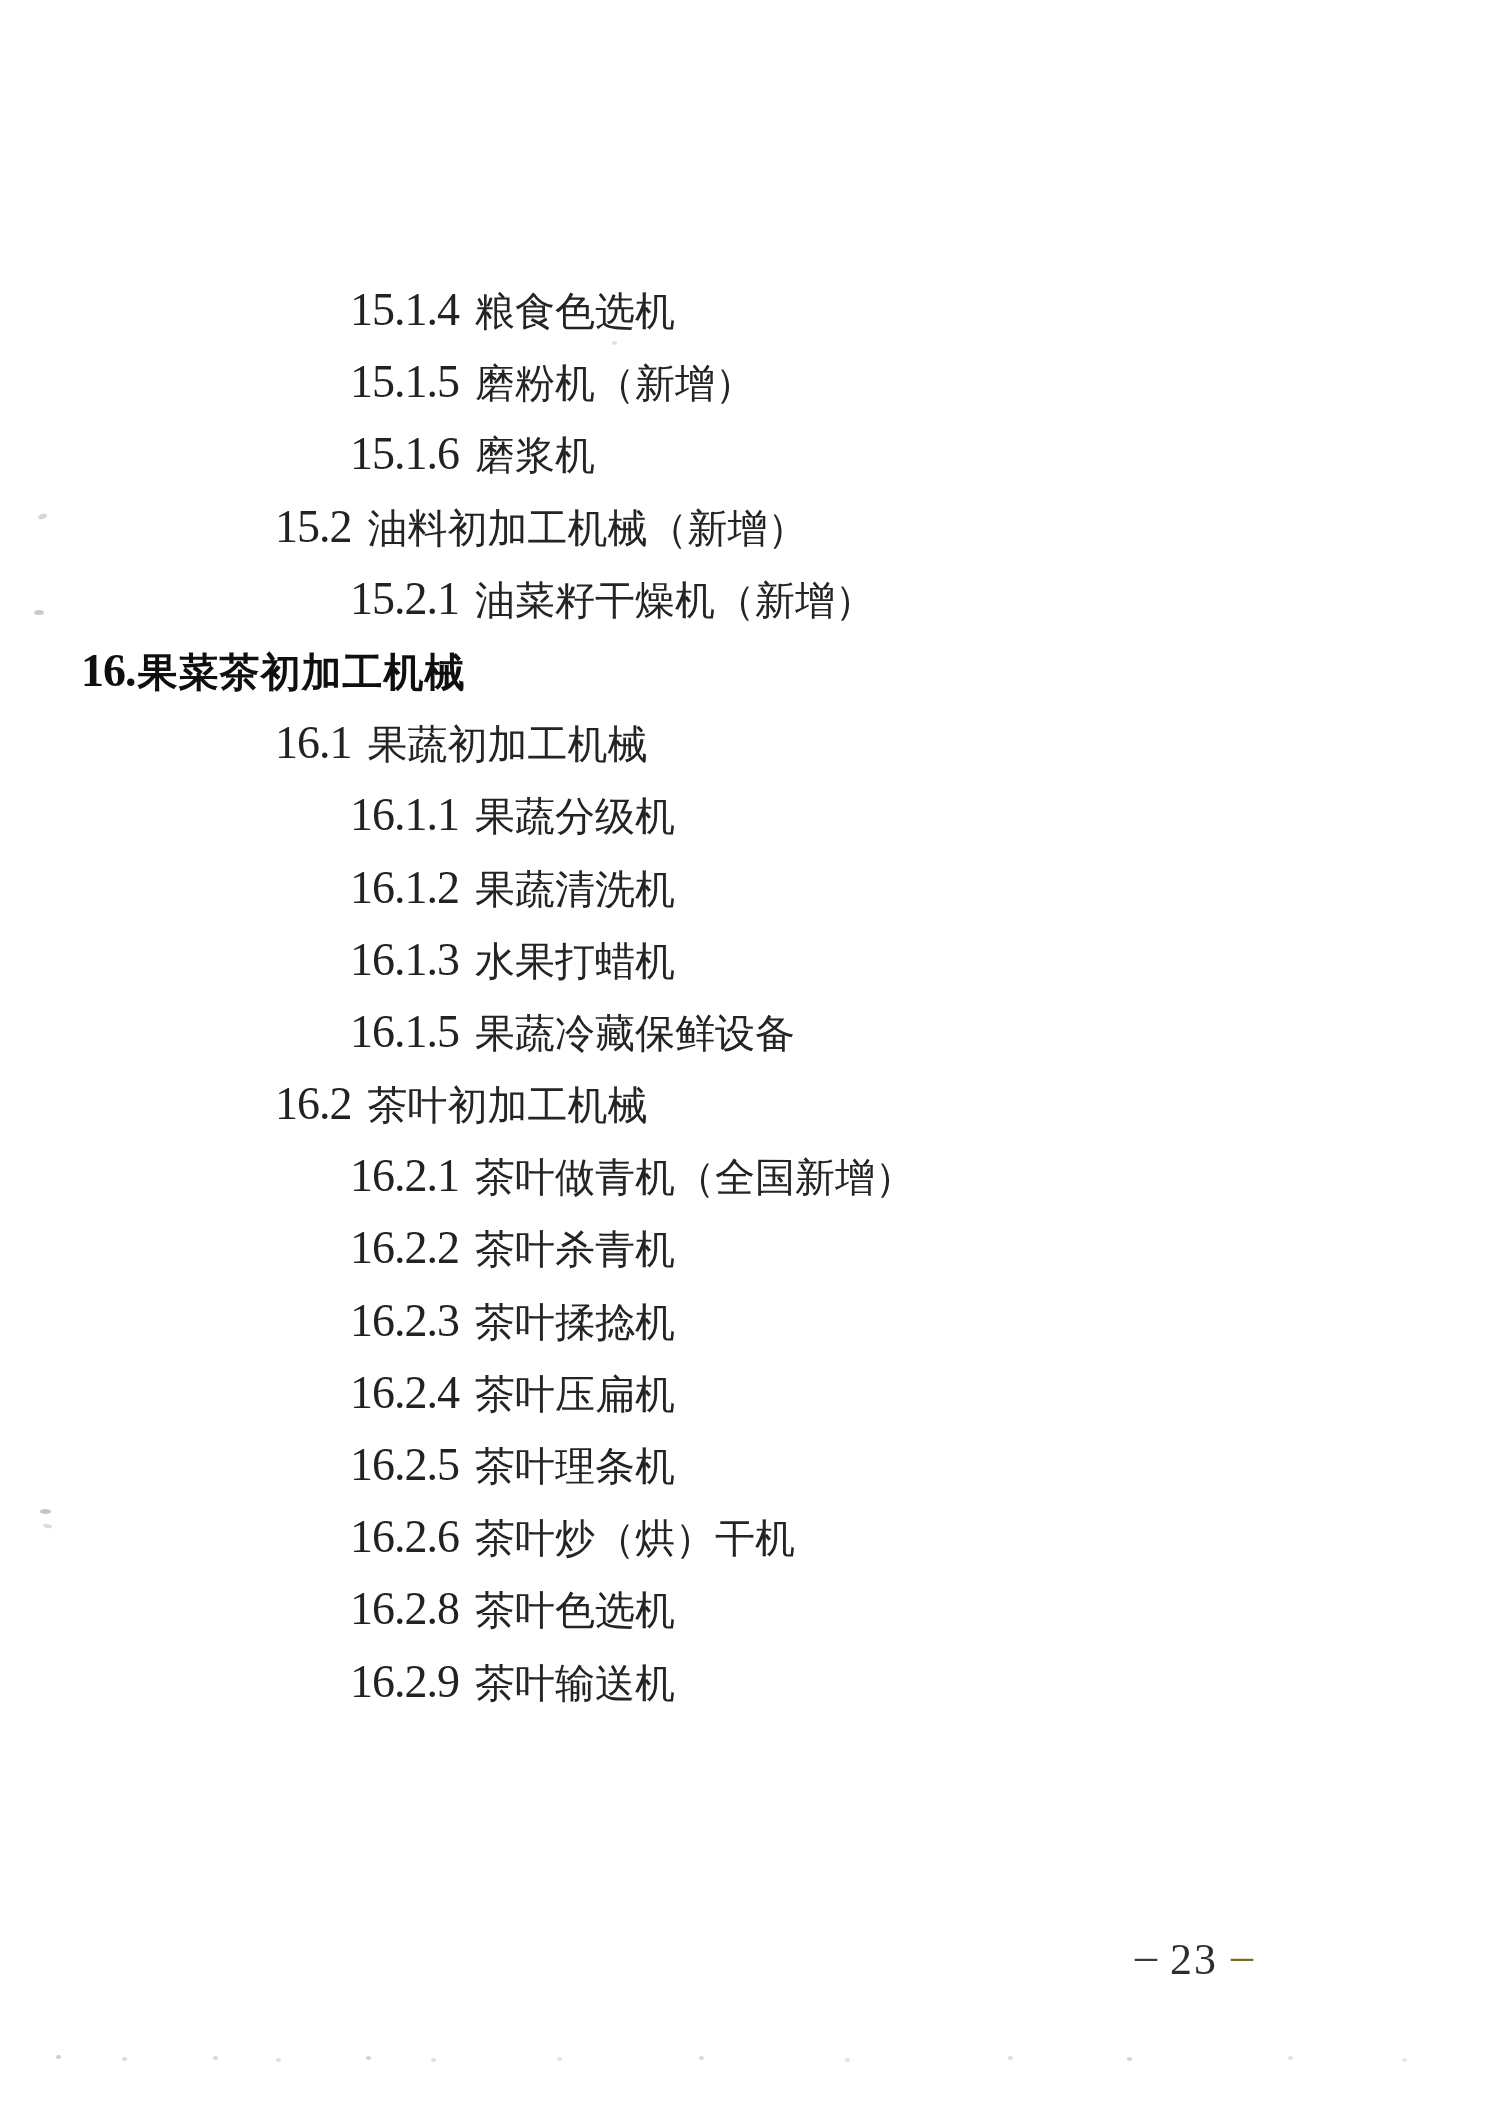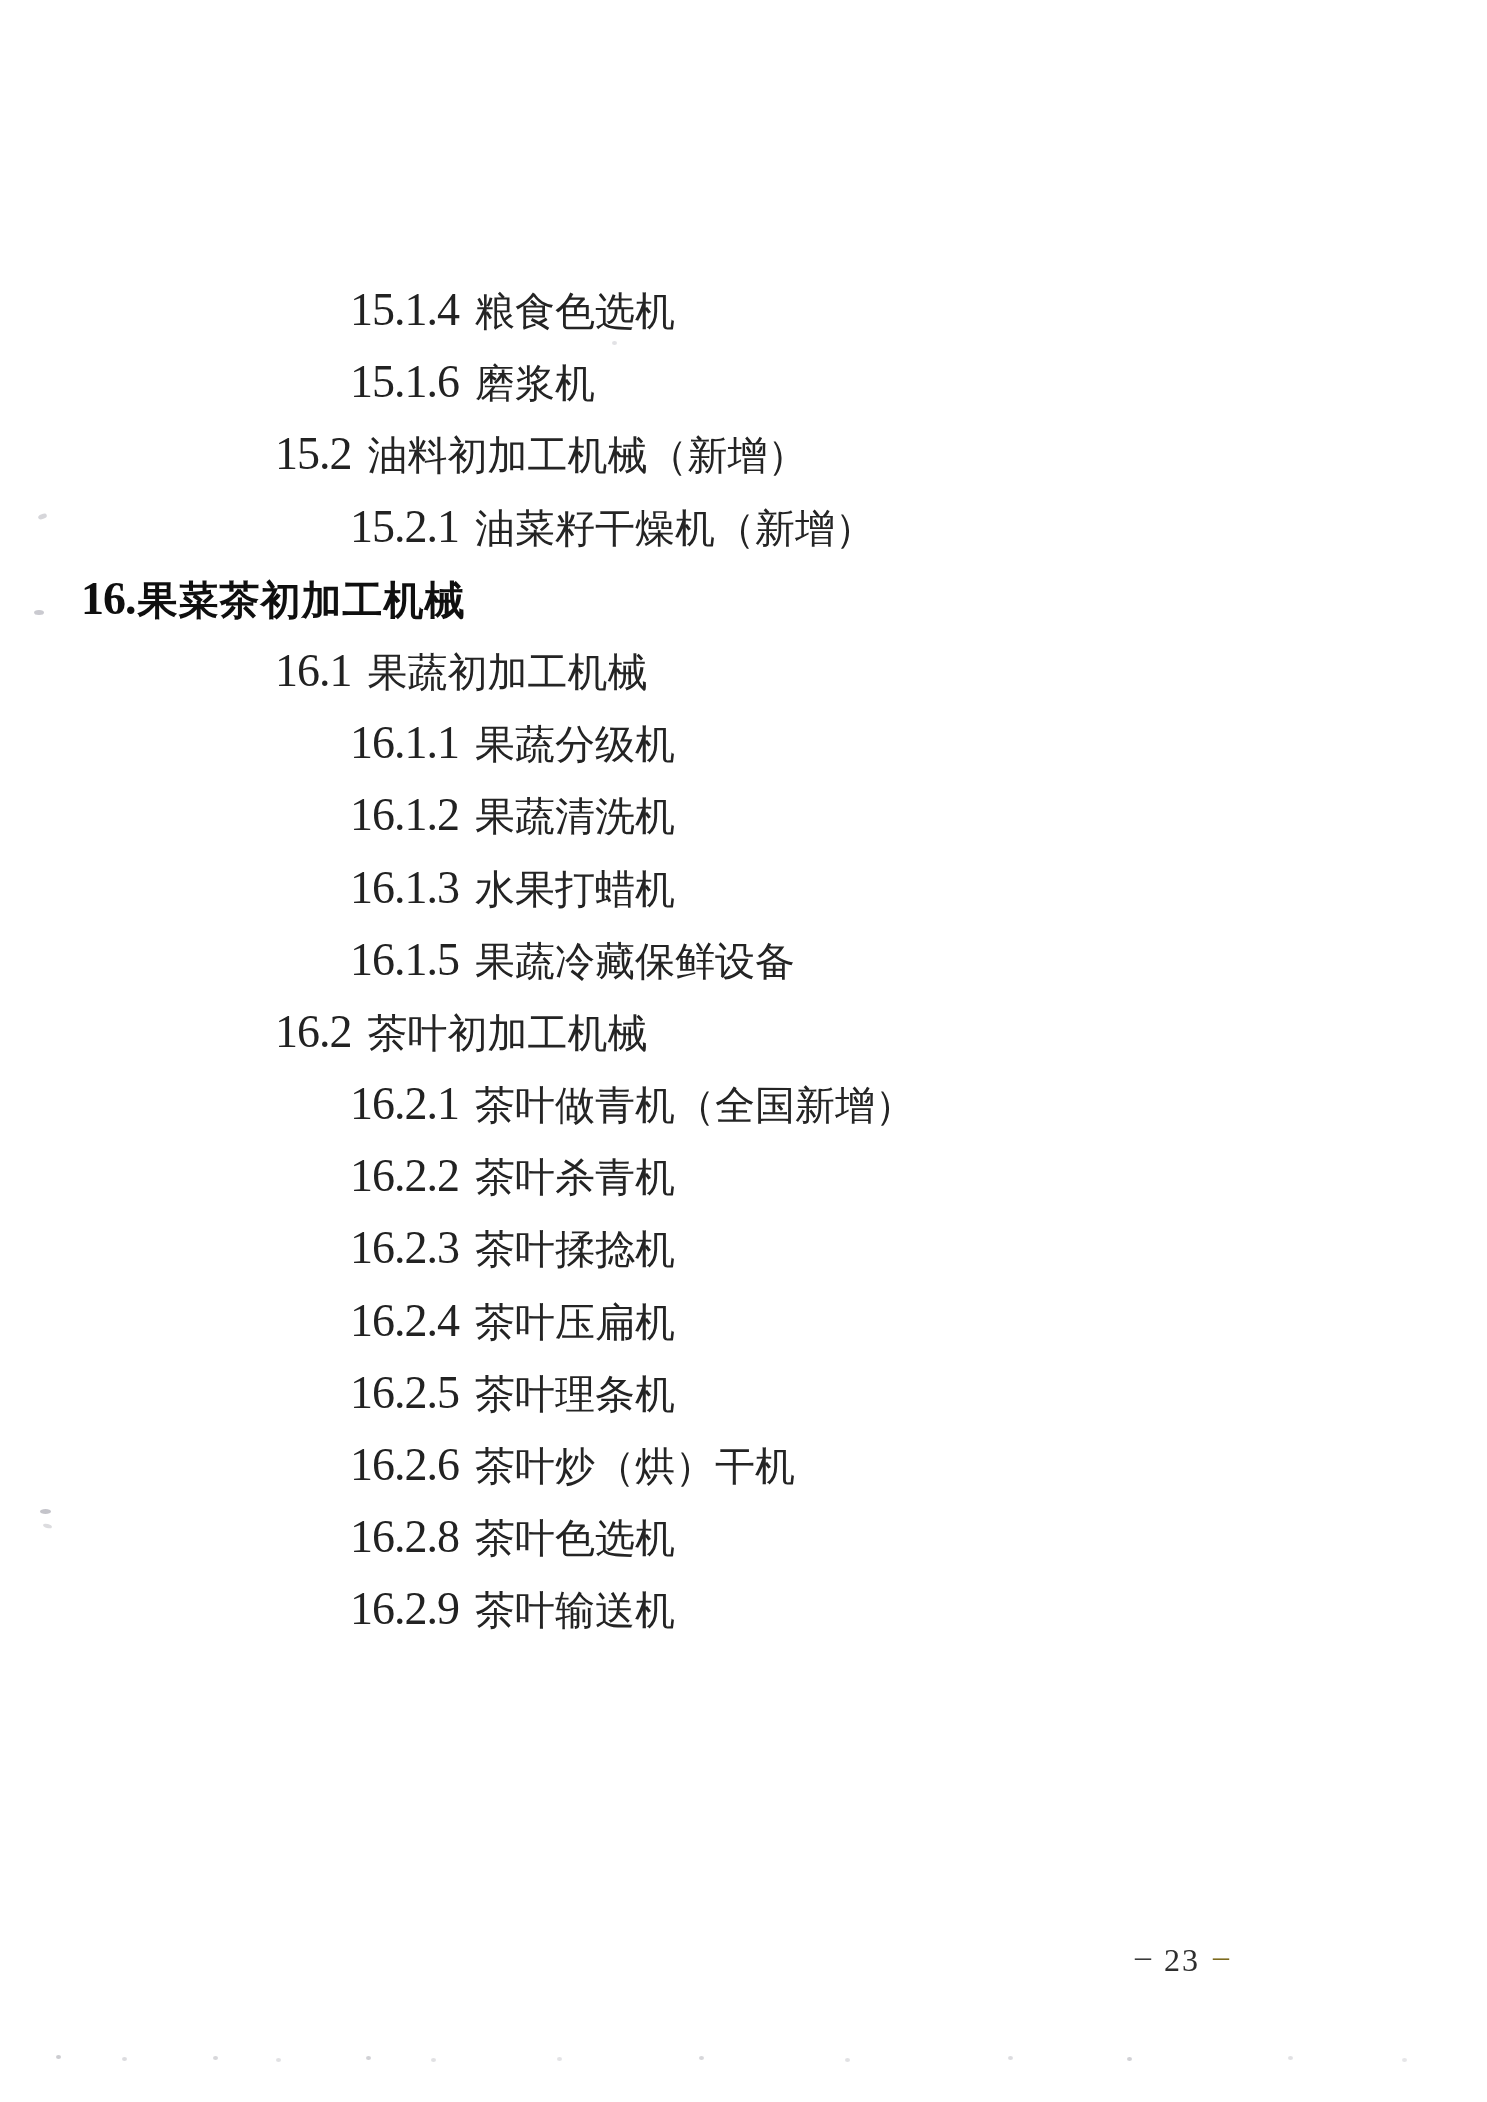--- a/index.html
+++ b/index.html
@@ -35,21 +35,21 @@
   .l2{padding-left:275px;}
   .l3{padding-left:350px;}
   .bold .num,.bold .label{
     font-weight:bold;
     color:#0f0f0f;
   }
   .bold .label{margin-left:2px;letter-spacing:1px;}
   .footer{
     position:absolute;
     left:1122px;top:1930px;
-    font-size:32px;
+    font-size:44px;
     line-height:60px;
     color:#3a3a3a;
     white-space:nowrap;
   }
   .footer .dash{display:inline-block;margin:0 13px;transform:translateY(-4px);}
   .footer .dash-right{color:#7d6a1e;}
   .footer .pagenum{letter-spacing:2px;color:#2e2e2e;}
   
   .artifact{position:absolute;background:#8a8a96;border-radius:50%;}
   .a1{left:38px;top:514px;width:9px;height:5px;opacity:.35;transform:rotate(-20deg);}
@@ -59,20 +59,21 @@
   .a5{left:612px;top:341px;width:5px;height:4px;opacity:.25;}
   .speck{position:absolute;background:#9a9aa2;border-radius:50%;width:5px;height:4px;}
 </style>
 </head>
 <body>
 
 <div class="page">
 
   <div class="list">
     <div class="row l3"><span class="num">15.1.4</span><span class="label">粮食色选机</span></div>
+    <div class="row l3"><span class="num">15.1.5</span><span class="label">磨粉机（新增）</span></div>
     <div class="row l3"><span class="num">15.1.6</span><span class="label">磨浆机</span></div>
     <div class="row l2"><span class="num">15.2</span><span class="label">油料初加工机械（新增）</span></div>
     <div class="row l3"><span class="num">15.2.1</span><span class="label">油菜籽干燥机（新增）</span></div>
     <div class="row l1 bold"><span class="num">16.</span><span class="label">果菜茶初加工机械</span></div>
     <div class="row l2"><span class="num">16.1</span><span class="label">果蔬初加工机械</span></div>
     <div class="row l3"><span class="num">16.1.1</span><span class="label">果蔬分级机</span></div>
     <div class="row l3"><span class="num">16.1.2</span><span class="label">果蔬清洗机</span></div>
     <div class="row l3"><span class="num">16.1.3</span><span class="label">水果打蜡机</span></div>
     <div class="row l3"><span class="num">16.1.5</span><span class="label">果蔬冷藏保鲜设备</span></div>
     <div class="row l2"><span class="num">16.2</span><span class="label">茶叶初加工机械</span></div>

